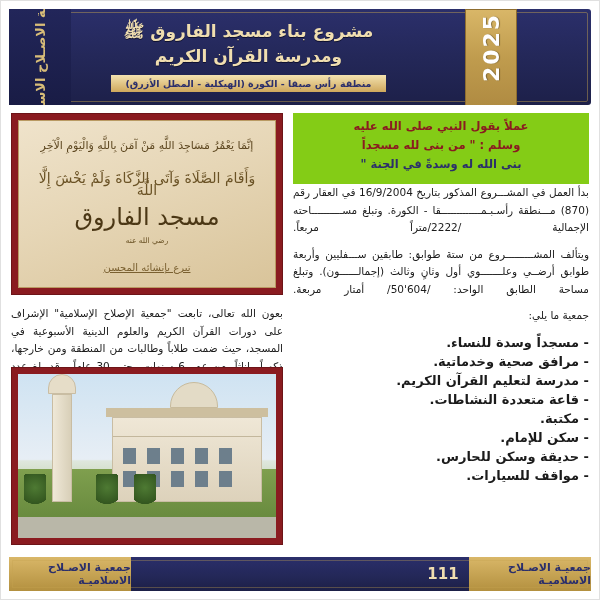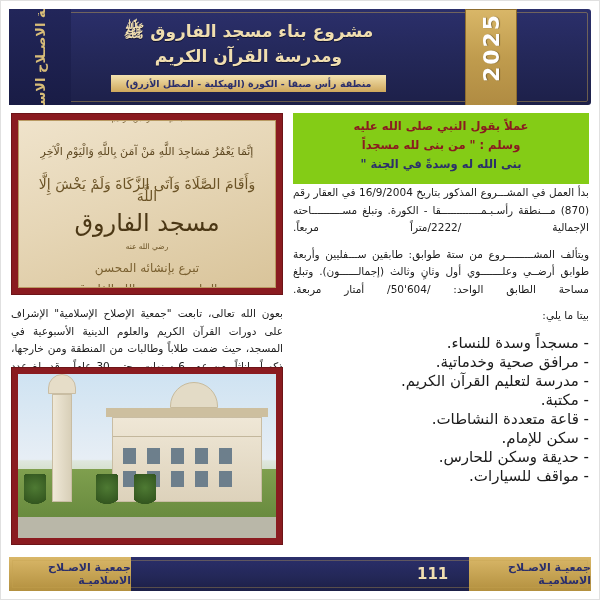--- a/index.html
+++ b/index.html
@@ -148,21 +148,21 @@
   }
   .plaque-l1 { font-size: 7px; color: #6b5326; line-height: 11px; }
   .plaque-l2 { font-size: 11px; color: #5d4720; line-height: 14px; margin-top: 20px; }
   .plaque-l3 { font-size: 14px; color: #6b5326; line-height: 12px; margin-top: 19px; }
   .plaque-title {
     font-size: 24px; font-weight: normal; color: #4b3715;
     margin: 7px 0 4px; letter-spacing: 1px;
   }
   .plaque-l4 { font-size: 7.5px; color: #6b5326; line-height: 11px; }
   .plaque-l5 { font-size: 7px; color: #7a6030; line-height: 11px; margin-top: 4px; }
-  .plaque-l6 { font-size: 12px; color: #7a6030; line-height: 10px; margin-top: 11px; }
+  .plaque-l6 { font-size: 10px; color: #7a6030; line-height: 10px; margin-top: 17px; text-decoration: underline; }
 
   
   .mosque {
     position: absolute;
     bottom: 2px; left: 0;
     width: 272px; height: 178px;
     background: #8a1b20;
     padding: 6px;
     border: 1px solid #6d1418;
   }
@@ -248,23 +248,24 @@
     font-size: 10.5px;
     line-height: 17.5px;
     color: #1b1b1b;
     text-align: justify;
     margin-bottom: 9px;
   }
   .para.justify-stretch { text-align: justify; text-align-last: justify; }
 
   .list {
     list-style: none;
-    font-size: 15px;
+    font-size: 13px;
     line-height: 18px;
     color: #1b1b1b;
+    font-weight: bold;
   }
   .list li { margin-bottom: 1px; }
 
   
   .left-para {
     margin-top: 10px;
     font-size: 10.5px;
     line-height: 17.5px;
     color: #1b1b1b;
     text-align: justify;
@@ -287,21 +288,21 @@
     pointer-events:none;
   }
   .footer-gold-left, .footer-gold-right {
     width: 122px; height: 100%;
     background: linear-gradient(180deg,#d9b768,#b3903f);
     display: flex; align-items: center; justify-content: center;
     font-size: 11px; font-weight: bold; color: #2b2f6b;
   }
   .footer-page {
     width: 52px;
-    text-align: left;
+    text-align: center;
     font-size: 15px;
     font-weight: bold;
     color: #f0deb0;
   }
   .footer-center {
     flex: 1;
     text-align: center;
     font-size: 12px;
     font-weight: bold;
     color: #e3cd92;
@@ -331,28 +332,28 @@
 
     <div class="col-right">
       <div class="hadith">
         <div>عملاً بقول النبي صلى الله عليه</div>
         <div>وسلم : " من بنى لله مسجداً</div>
         <div class="l3">بنى الله له وسدةً في الجنة "</div>
       </div>
 
       <p class="para justify-stretch">بدأ العمل في المشـــروع المذكور بتاريخ 16/9/2004 في العقار رقم (870) مـــنطقة رأسـبـمـــــــــــــقا - الكورة. وتبلغ مســــــــــاحته الإجمالية /2222/متراً مربعاً.</p>
       <p class="para justify-stretch">ويتألف المشـــــــــروع من ستة طوابق: طابقين ســـفليين وأربعة طوابق أرضــي وعلـــــــوي أول وثانٍ وثالث (إجمالــــــون). وتبلغ مساحة الطابق الواحد: /604'50/ أمتار مربعة.</p>
-      <p class="para">بيتا ما يلي:</p>
+      <p class="para">جمعية ما يلي:</p>
 
       <ul class="list">
         <li>- مسجداً وسدة للنساء.</li>
         <li>- مرافق صحية وخدماتية.</li>
         <li>- مدرسة لتعليم القرآن الكريم.</li>
+        <li>- قاعة متعددة النشاطات.</li>
         <li>- مكتبة.</li>
-        <li>- قاعة متعددة النشاطات.</li>
         <li>- سكن للإمام.</li>
         <li>- حديقة وسكن للحارس.</li>
         <li>- مواقف للسيارات.</li>
       </ul>
     </div>
 
     <div class="col-left">
 
       <div class="plaque">
         <div class="plaque-inner">

